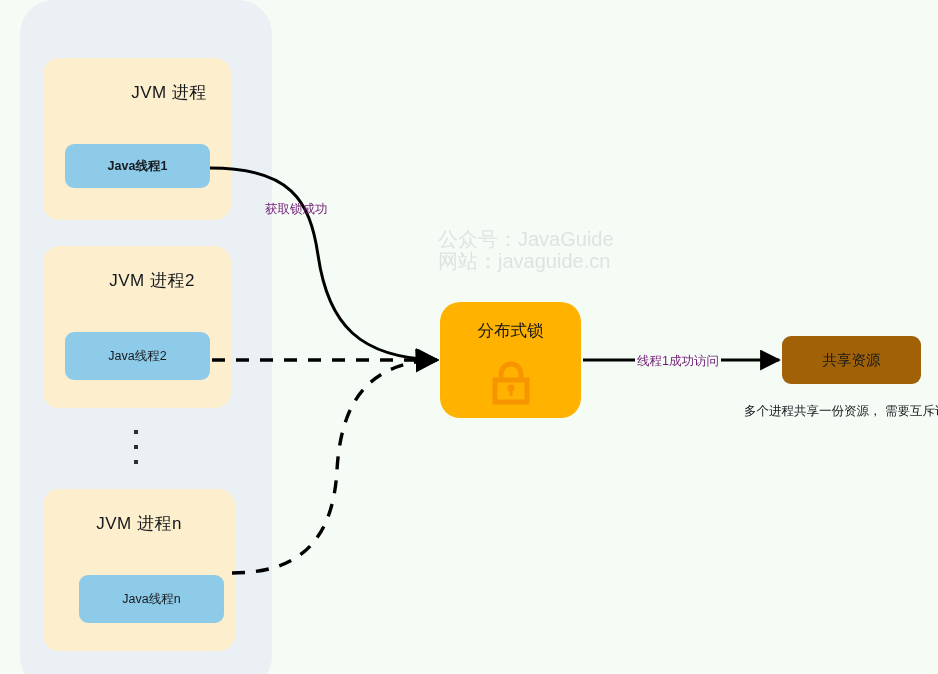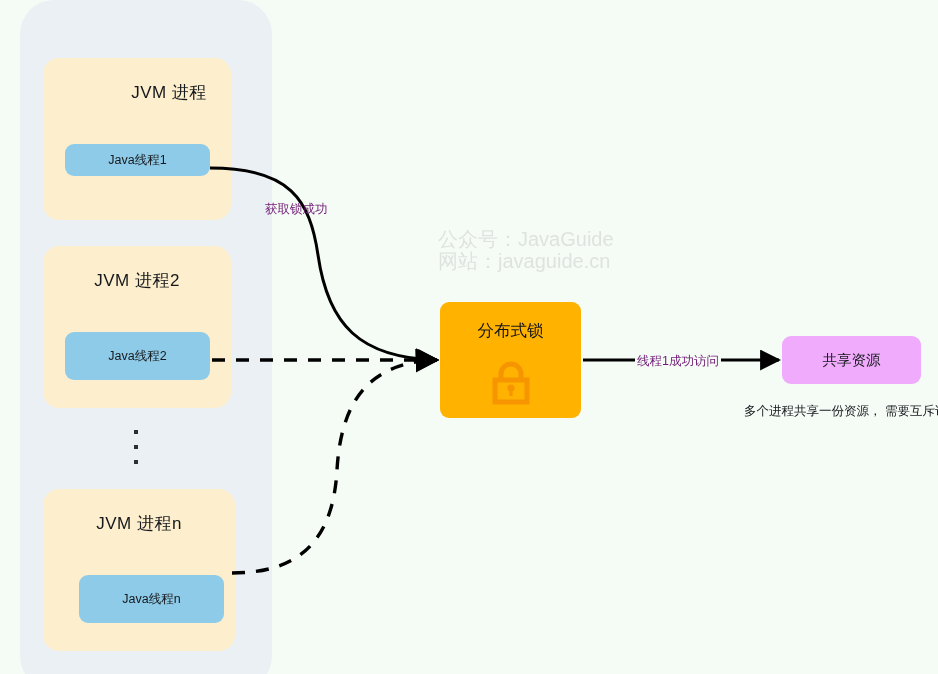--- a/index.html
+++ b/index.html
@@ -75,21 +75,21 @@
   }
 
   
   .lock-node {
     position: absolute;
     left: 440px;
     top: 302px;
     width: 141px;
     height: 116px;
     background: #ffb300;
-    border-radius: 9px;
+    border-radius: 20px;
   }
   .lock-label {
     position: absolute;
     top: 18px;
     left: 0;
     width: 100%;
     text-align: center;
     font-size: 16.5px;
     color: #151515;
   }
@@ -100,21 +100,21 @@
     transform: translateX(-50%);
   }
 
   
   .resource-node {
     position: absolute;
     left: 782px;
     top: 336px;
     width: 139px;
     height: 48px;
-    background: #f0abfc;
+    background: #a16207;
     border-radius: 9px;
     display: flex;
     align-items: center;
     justify-content: center;
     font-size: 14.5px;
     color: #16191d;
   }
   .resource-caption {
     position: absolute;
     left: 742px;
@@ -157,25 +157,25 @@
 </style>
 </head>
 <body>
 
 <div id="stage">
 
   <div class="group-panel"></div>
 
   <div class="jvm-card" style="left:43px; top:58px; width:188px; height:162px;">
     <div class="jvm-title" style="top:23px;margin-left:32px;">JVM 进程</div>
-    <div class="thread-box" style="left:22px; top:86px; width:145px; height:32px;">Java线程1</div>
+    <div class="thread-box" style="left:22px; top:86px; width:145px; height:44px;font-weight:bold;">Java线程1</div>
   </div>
 
   <div class="jvm-card" style="left:43px; top:246px; width:188px; height:162px;">
-    <div class="jvm-title" style="top:23px;">JVM 进程2</div>
+    <div class="jvm-title" style="top:23px;padding-left:15px;">JVM 进程2</div>
     <div class="thread-box" style="left:22px; top:86px; width:145px; height:48px;">Java线程2</div>
   </div>
 
   <div class="ellipsis">
     <i></i>
     <i></i>
     <i></i>
   </div>
 
   <div class="jvm-card" style="left:43px; top:489px; width:192px; height:162px;">

